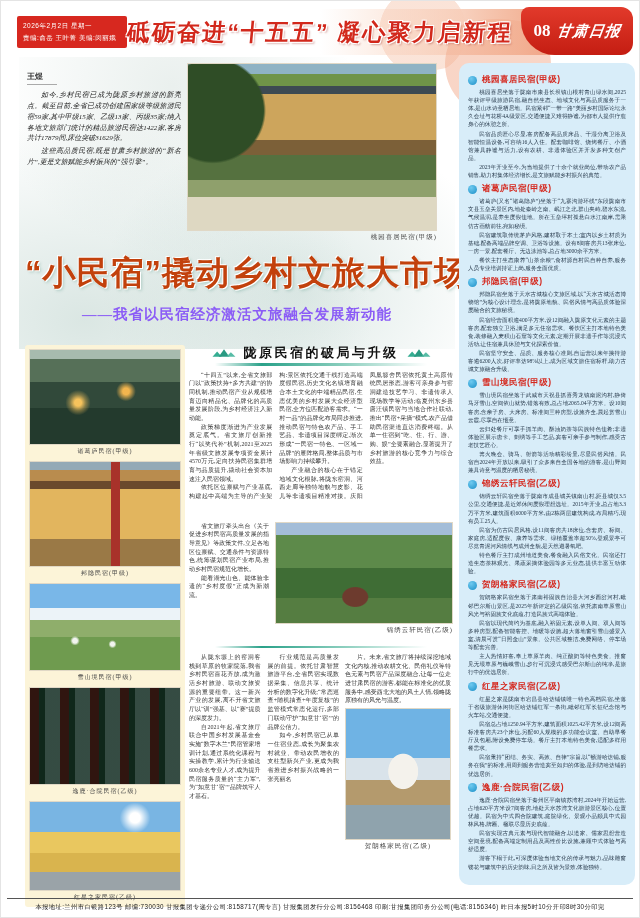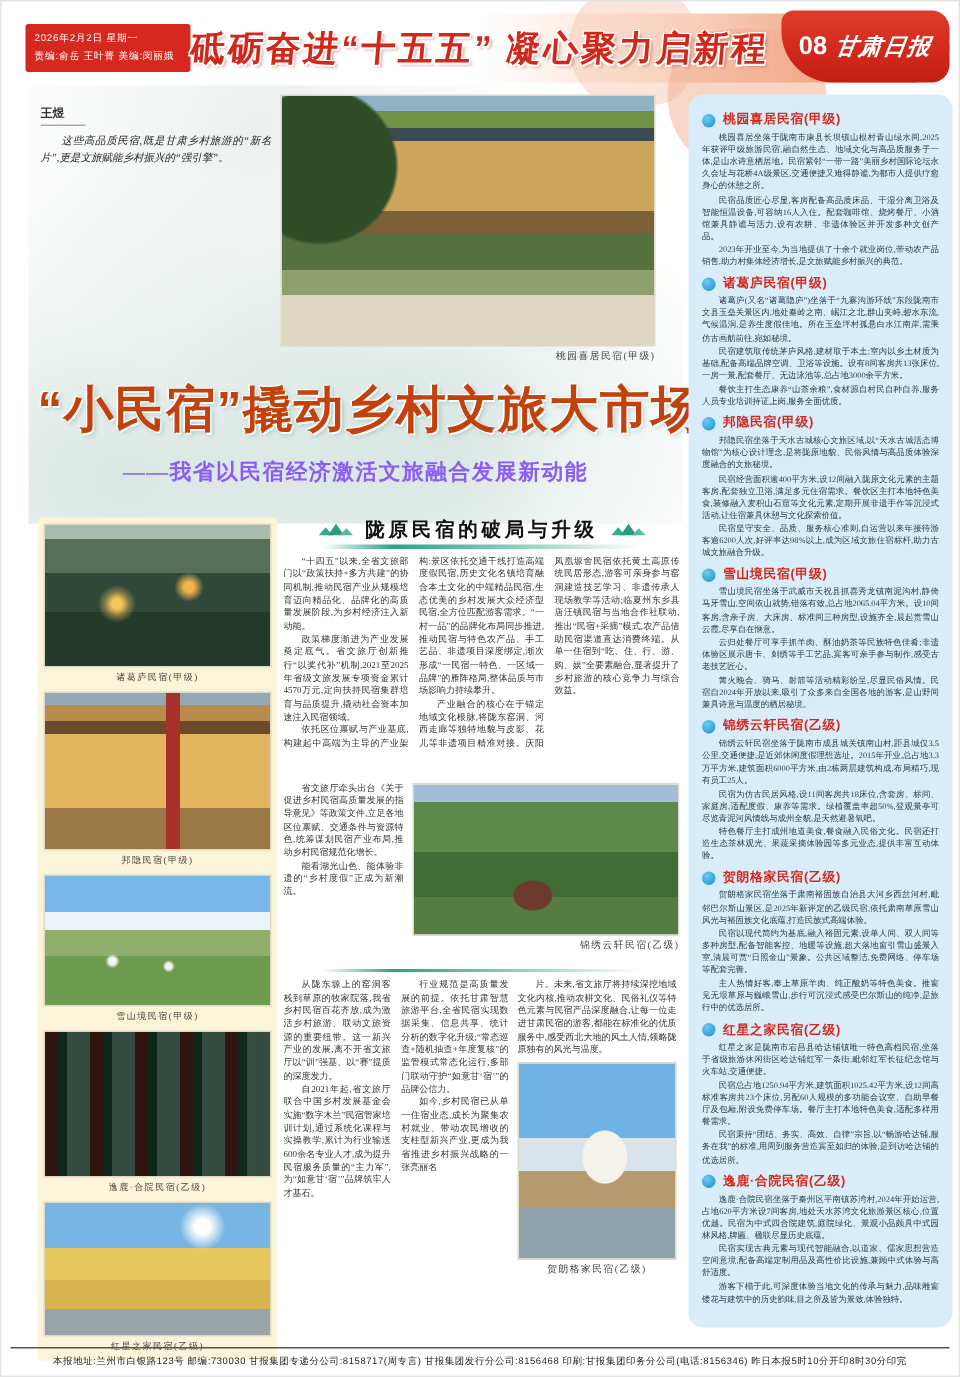--- a/index.html
+++ b/index.html
@@ -15,21 +15,21 @@
   .datebox{position:absolute;left:10px;top:7px;width:110px;height:32px;background:#d7281f;color:#fff;
            border-radius:2px;padding:4px 6px;box-sizing:border-box;
            font-family:"Liberation Sans",sans-serif;font-size:6.5px;line-height:1.8;letter-spacing:.5px;}
   .bannertext{position:absolute;left:128px;right:128px;top:0;height:46px;display:flex;align-items:center;justify-content:center;
            font-family:"Liberation Sans",sans-serif;font-weight:900;font-size:23px;color:#d2281c;letter-spacing:2px;
            white-space:nowrap;transform:skewX(-5deg);
            text-shadow:1px 1px 0 #fff,-1px -1px 0 #fff,1px -1px 0 #fff,-1px 1px 0 #fff,2px 2px 2px rgba(150,30,20,.35);}
   .masthead{position:absolute;right:0;top:-2px;width:112px;height:48px;
            background:linear-gradient(180deg,#e23a2b,#c41d12);border-radius:8px 12px 12px 34px;
            display:flex;align-items:center;justify-content:center;gap:6px;color:#fff;}
-  .pageno{font-family:Liberation Sans, sans-serif;font-weight:900;font-size:17px;}
+  .pageno{font-family:Liberation Serif, serif;font-weight:900;font-size:17px;}
   .papername{font-family:"Liberation Serif",serif;font-style:italic;font-weight:700;font-size:15px;letter-spacing:1px;transform:skewX(-8deg);}
 
   
   .wash{position:absolute;left:18px;top:56px;width:436px;height:292px;pointer-events:none;
         background:radial-gradient(ellipse at 15% 90%,rgba(150,185,175,.35),transparent 55%),
                    radial-gradient(ellipse at 65% 80%,rgba(140,180,170,.28),transparent 50%),
                    radial-gradient(ellipse at 35% 10%,rgba(185,205,198,.30),transparent 45%);}
 
   
   .intro{position:absolute;left:26px;top:64px;width:154px;height:184px;overflow:hidden;}
@@ -130,20 +130,21 @@
     <div class="masthead">
       <span class="pageno">08</span>
       <span class="papername">甘肃日报</span>
     </div>
   </header>
 
   <div class="wash"></div>
 
   <aside class="intro">
     <div class="byline">王煜</div>
+    <p>如今,乡村民宿已成为陇原乡村旅游的新亮点。截至目前,全省已成功创建国家级等级旅游民宿59家,其中甲级15家、乙级13家、丙级35家;纳入各地文旅部门统计的精品旅游民宿达1422家,客房共计17879间,床位突破31629张。</p>
     <p>这些高品质民宿,既是甘肃乡村旅游的“新名片”,更是文旅赋能乡村振兴的“强引擎”。</p>
   </aside>
 
   <figure class="mainphoto">
     <div class="img i-main"></div>
     <figcaption class="cap right">桃园喜居民宿(甲级)</figcaption>
   </figure>
 
   <div class="headblock">
     <h1>“小民宿”撬动乡村文旅大市场</h1>

